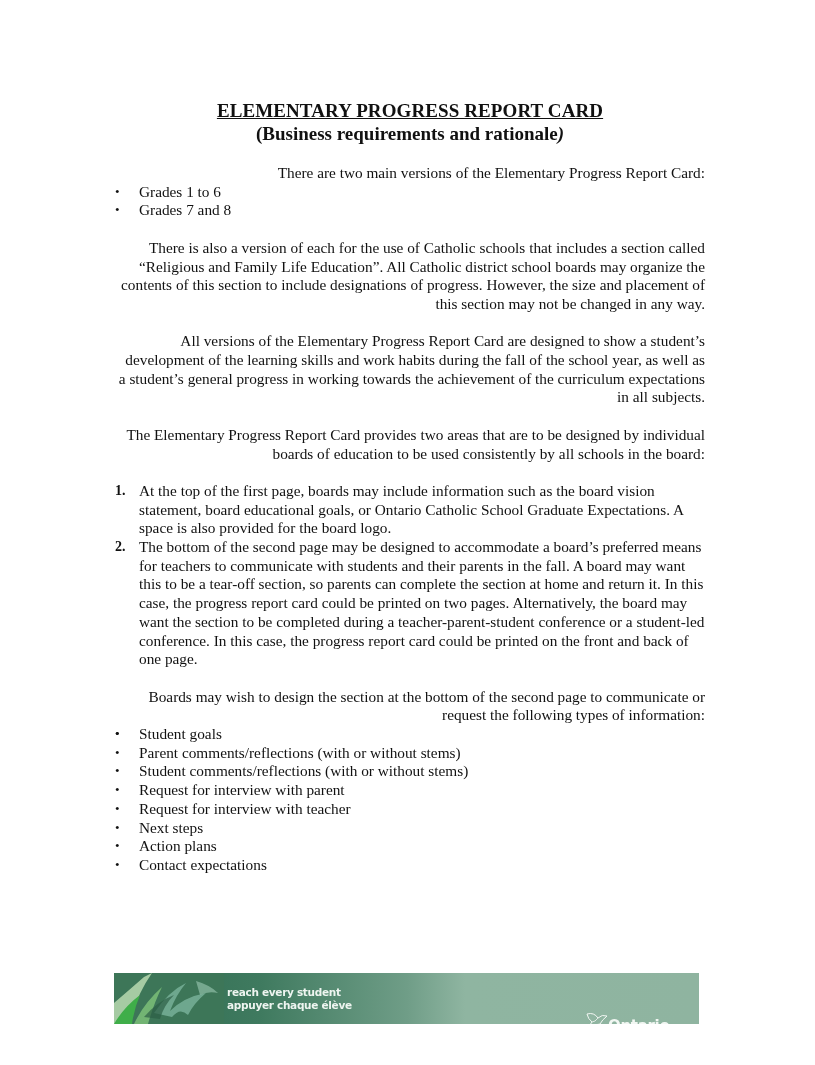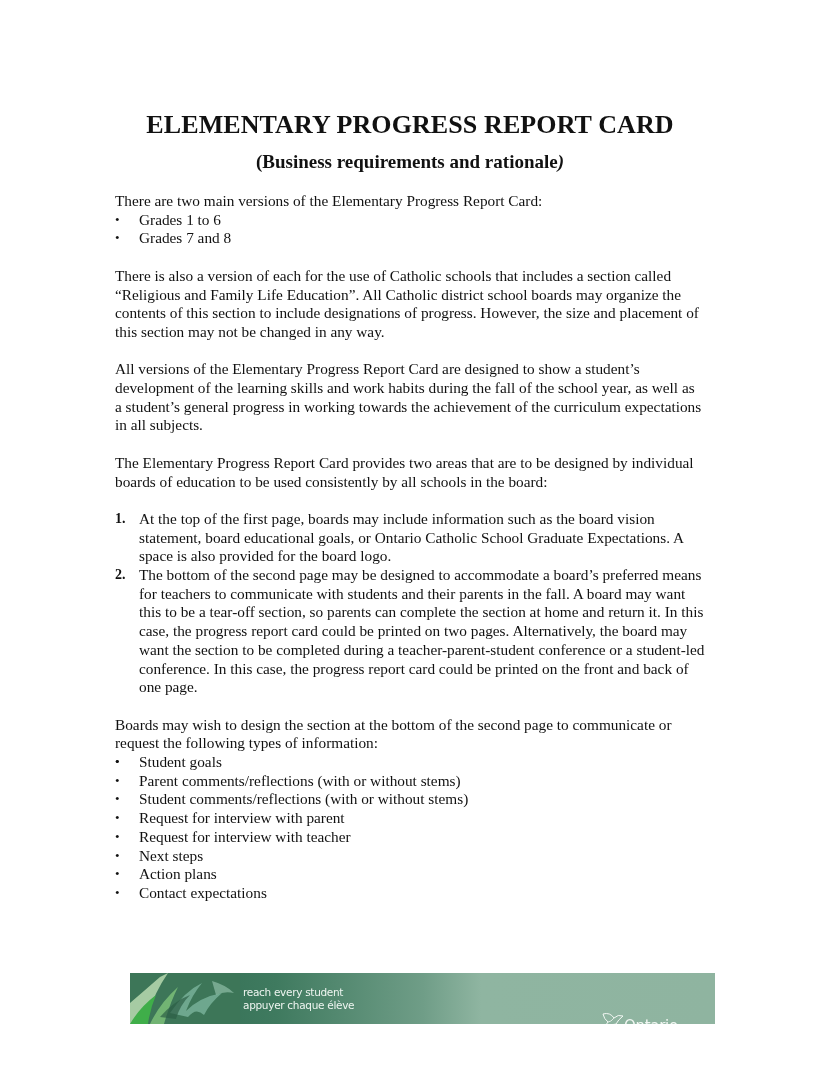--- a/index.html
+++ b/index.html
@@ -17,37 +17,39 @@
     }
     .page {
       position: absolute;
       left: 115px;
       top: 98px;
       width: 590px;
     }
     .title {
       text-align: center;
       font-weight: bold;
-      font-size: 26px;
+      font-size: 19px;
       line-height: 22px;
-      margin: 16px;
+      margin: 2px;
       letter-spacing: 0.1px;
+      text-decoration: underline;
     }
     .subtitle {
       text-align: center;
       font-weight: bold;
       font-size: 19px;
       line-height: 19px;
       margin: 0 0 0 0;
     }
     .subtitle .close-paren { font-style: italic; }
     p {
       font-size: 15.3px;
       line-height: 18.7px;
       margin: 0;
+      text-align: right;
     }
     .gap-lg { height: 18.7px; }
     ul.bullets {
       list-style: none;
       margin: 0;
       padding: 0;
     }
     ul.bullets li {
       position: relative;
       padding-left: 24px;
@@ -74,26 +76,27 @@
     }
     ol.numbered li .num {
       position: absolute;
       left: 0;
       top: 0;
       font-weight: bold;
       font-size: 14px;
     }
     .footer-banner {
       position: absolute;
-      left: 130px;
+      left: 114px;
       top: 973px;
       width: 585px;
       height: 51px;
       background: linear-gradient(90deg, #2e6b50 0%, #3f7a5f 25%, #6f9d87 50%, #8fb5a1 60%, #8fb4a0 100%);
       overflow: hidden;
+      font-weight: bold;
     }
     .footer-banner .swoosh {
       position: absolute;
       left: 0;
       top: 0;
       width: 110px;
       height: 51px;
     }
     .footer-banner .tagline {
       position: absolute;

